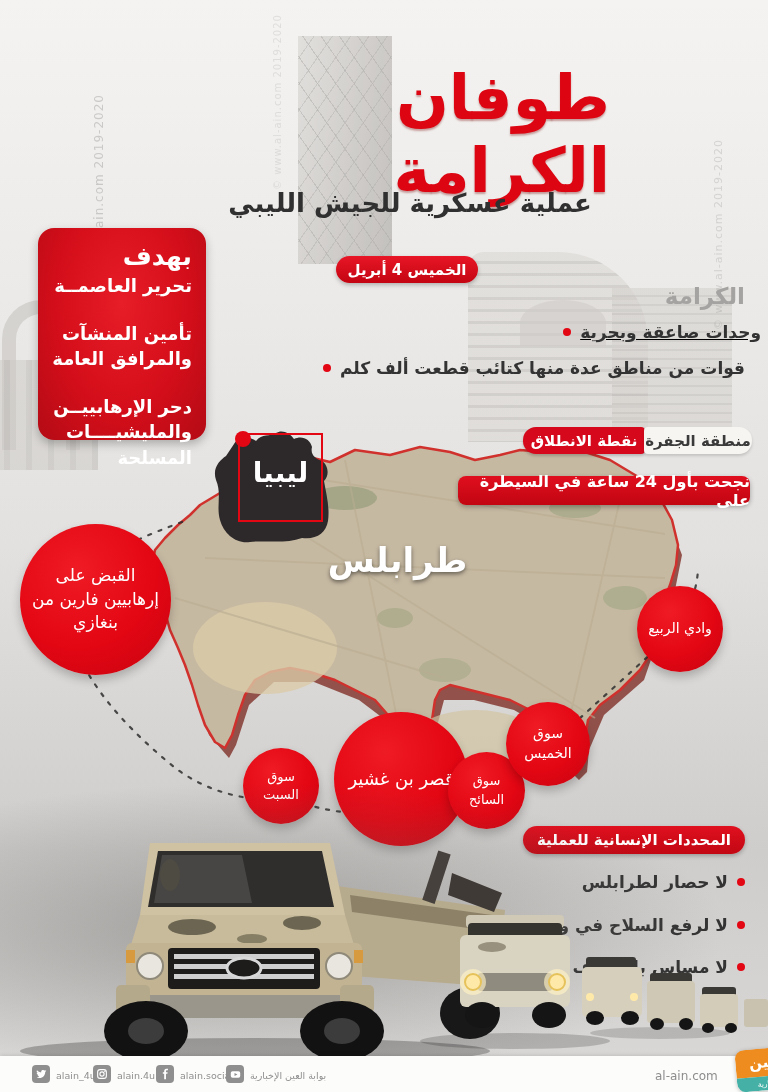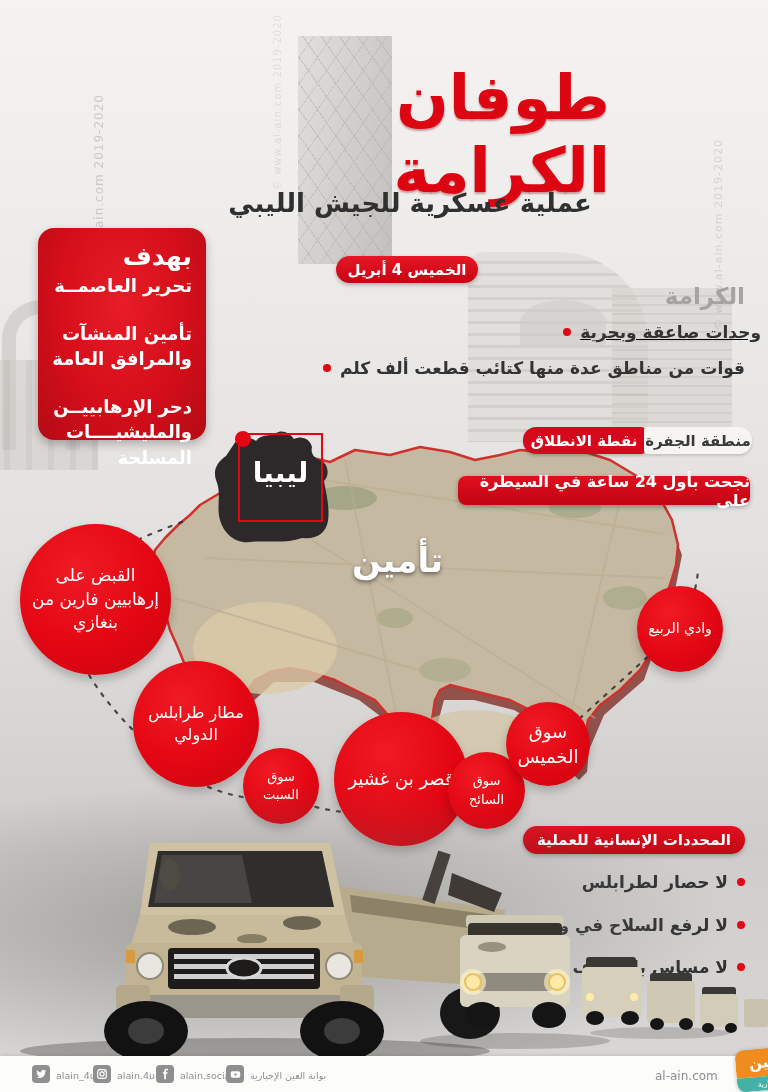--- a/index.html
+++ b/index.html
@@ -95,21 +95,21 @@
     background:radial-gradient(circle at 38% 30%, #ef1b24 0%, #e30613 55%, #c70410 100%);
     color:#fff; font-weight:normal; display:flex; align-items:center; justify-content:center;
     text-align:center; direction:rtl; line-height:1.4; padding:10px;
     box-shadow:0 5px 10px rgba(0,0,0,.22);
   }
   .c0 { left:20px;  top:524px; width:151px; height:151px; font-size:17px; }
   .c1 { left:133px; top:661px; width:126px; height:126px; font-size:16px; }
   .c2 { left:243px; top:748px; width:76px;  height:76px;  font-size:13px; }
   .c3 { left:334px; top:712px; width:134px; height:134px; font-size:18px; }
   .c4 { left:448px; top:752px; width:77px;  height:77px;  font-size:13px; }
-  .c5 { left:506px; top:702px; width:84px;  height:84px;  font-size:18px; }
+  .c5 { left:506px; top:702px; width:84px;  height:84px;  font-size:14px; }
   .c6 { left:637px; top:586px; width:86px;  height:86px;  font-size:14px; }
   
   .human-badge { position:absolute; z-index:5; right:23px; top:826px; width:222px; height:28px;
     background:linear-gradient(180deg,#e0101f,#c20713); border-radius:14px; color:#fff; font-size:15px; font-weight:bold;
     display:flex; align-items:center; justify-content:center; direction:rtl; box-shadow:0 2px 4px rgba(0,0,0,.25); }
   .bullet-r { position:absolute; z-index:5; display:flex; align-items:center; gap:9px; direction:rtl; }
   .bullet-r .dot { width:8px; height:8px; border-radius:50%; background:#e30613; flex:0 0 auto; }
   .bullet-r .btxt { font-size:17px; font-weight:bold; color:#333; direction:rtl; white-space:nowrap; }
   
   .trucks-shade { position:absolute; z-index:5; left:0; top:770px; width:768px; height:290px;
@@ -193,34 +193,31 @@
       <line x1="480" y1="40" x2="420" y2="300"></line>
       <line x1="30" y1="160" x2="300" y2="240"></line>
       <line x1="140" y1="36" x2="520" y2="96"></line>
     </g>
   </svg>
 
   <svg class="dash-svg" width="768" height="1092" viewBox="0 0 768 1092">
     <path d="M 182 522 C 112 548, 62 572, 70 626 C 78 674, 120 722, 168 762 C 205 794, 250 802, 292 800 C 332 814, 372 817, 420 813 C 462 811, 502 796, 537 760 C 567 728, 612 690, 657 648 C 682 625, 696 600, 698 570" fill="none" stroke="#2e2e2e" stroke-width="2.2" stroke-dasharray="3 8" stroke-linecap="round" opacity="0.85"></path>
   </svg>
 
-  <div class="city-label">تأمين</div>
+  <div class="city-label">طرابلس</div>
 
   <svg class="libya-svg" width="134" height="128" viewBox="0 0 134 128">
     <path fill="#2d292a" d="M28,22 C34,13 44,15 50,19 C56,11 64,15 70,11 C76,7 84,11 88,17 C96,13 104,17 106,25 C104,33 110,37 116,39 C122,43 124,53 118,59 C120,71 124,85 122,99 C120,111 110,118 96,116 C80,122 60,118 44,120 C30,122 18,112 14,98 C10,84 16,72 10,58 C6,46 14,38 20,34 Z"></path>
     <circle cx="37" cy="17" r="8" fill="#e30613"></circle>
   </svg>
   <div class="libya-frame"></div>
   <div class="libya-label">ليبيا</div>
 
   <div class="loc c0">
       <span>القبض على إرهابيين فارين من بنغازي</span>
-    </div>
-  <div class="loc c1">
-      <span>مطار طرابلس الدولي</span>
     </div>
   <div class="loc c2">
       <span>سوق السبت</span>
     </div>
   <div class="loc c3">
       <span>قصر بن غشير</span>
     </div>
   <div class="loc c4">
       <span>سوق السائح</span>
     </div>

